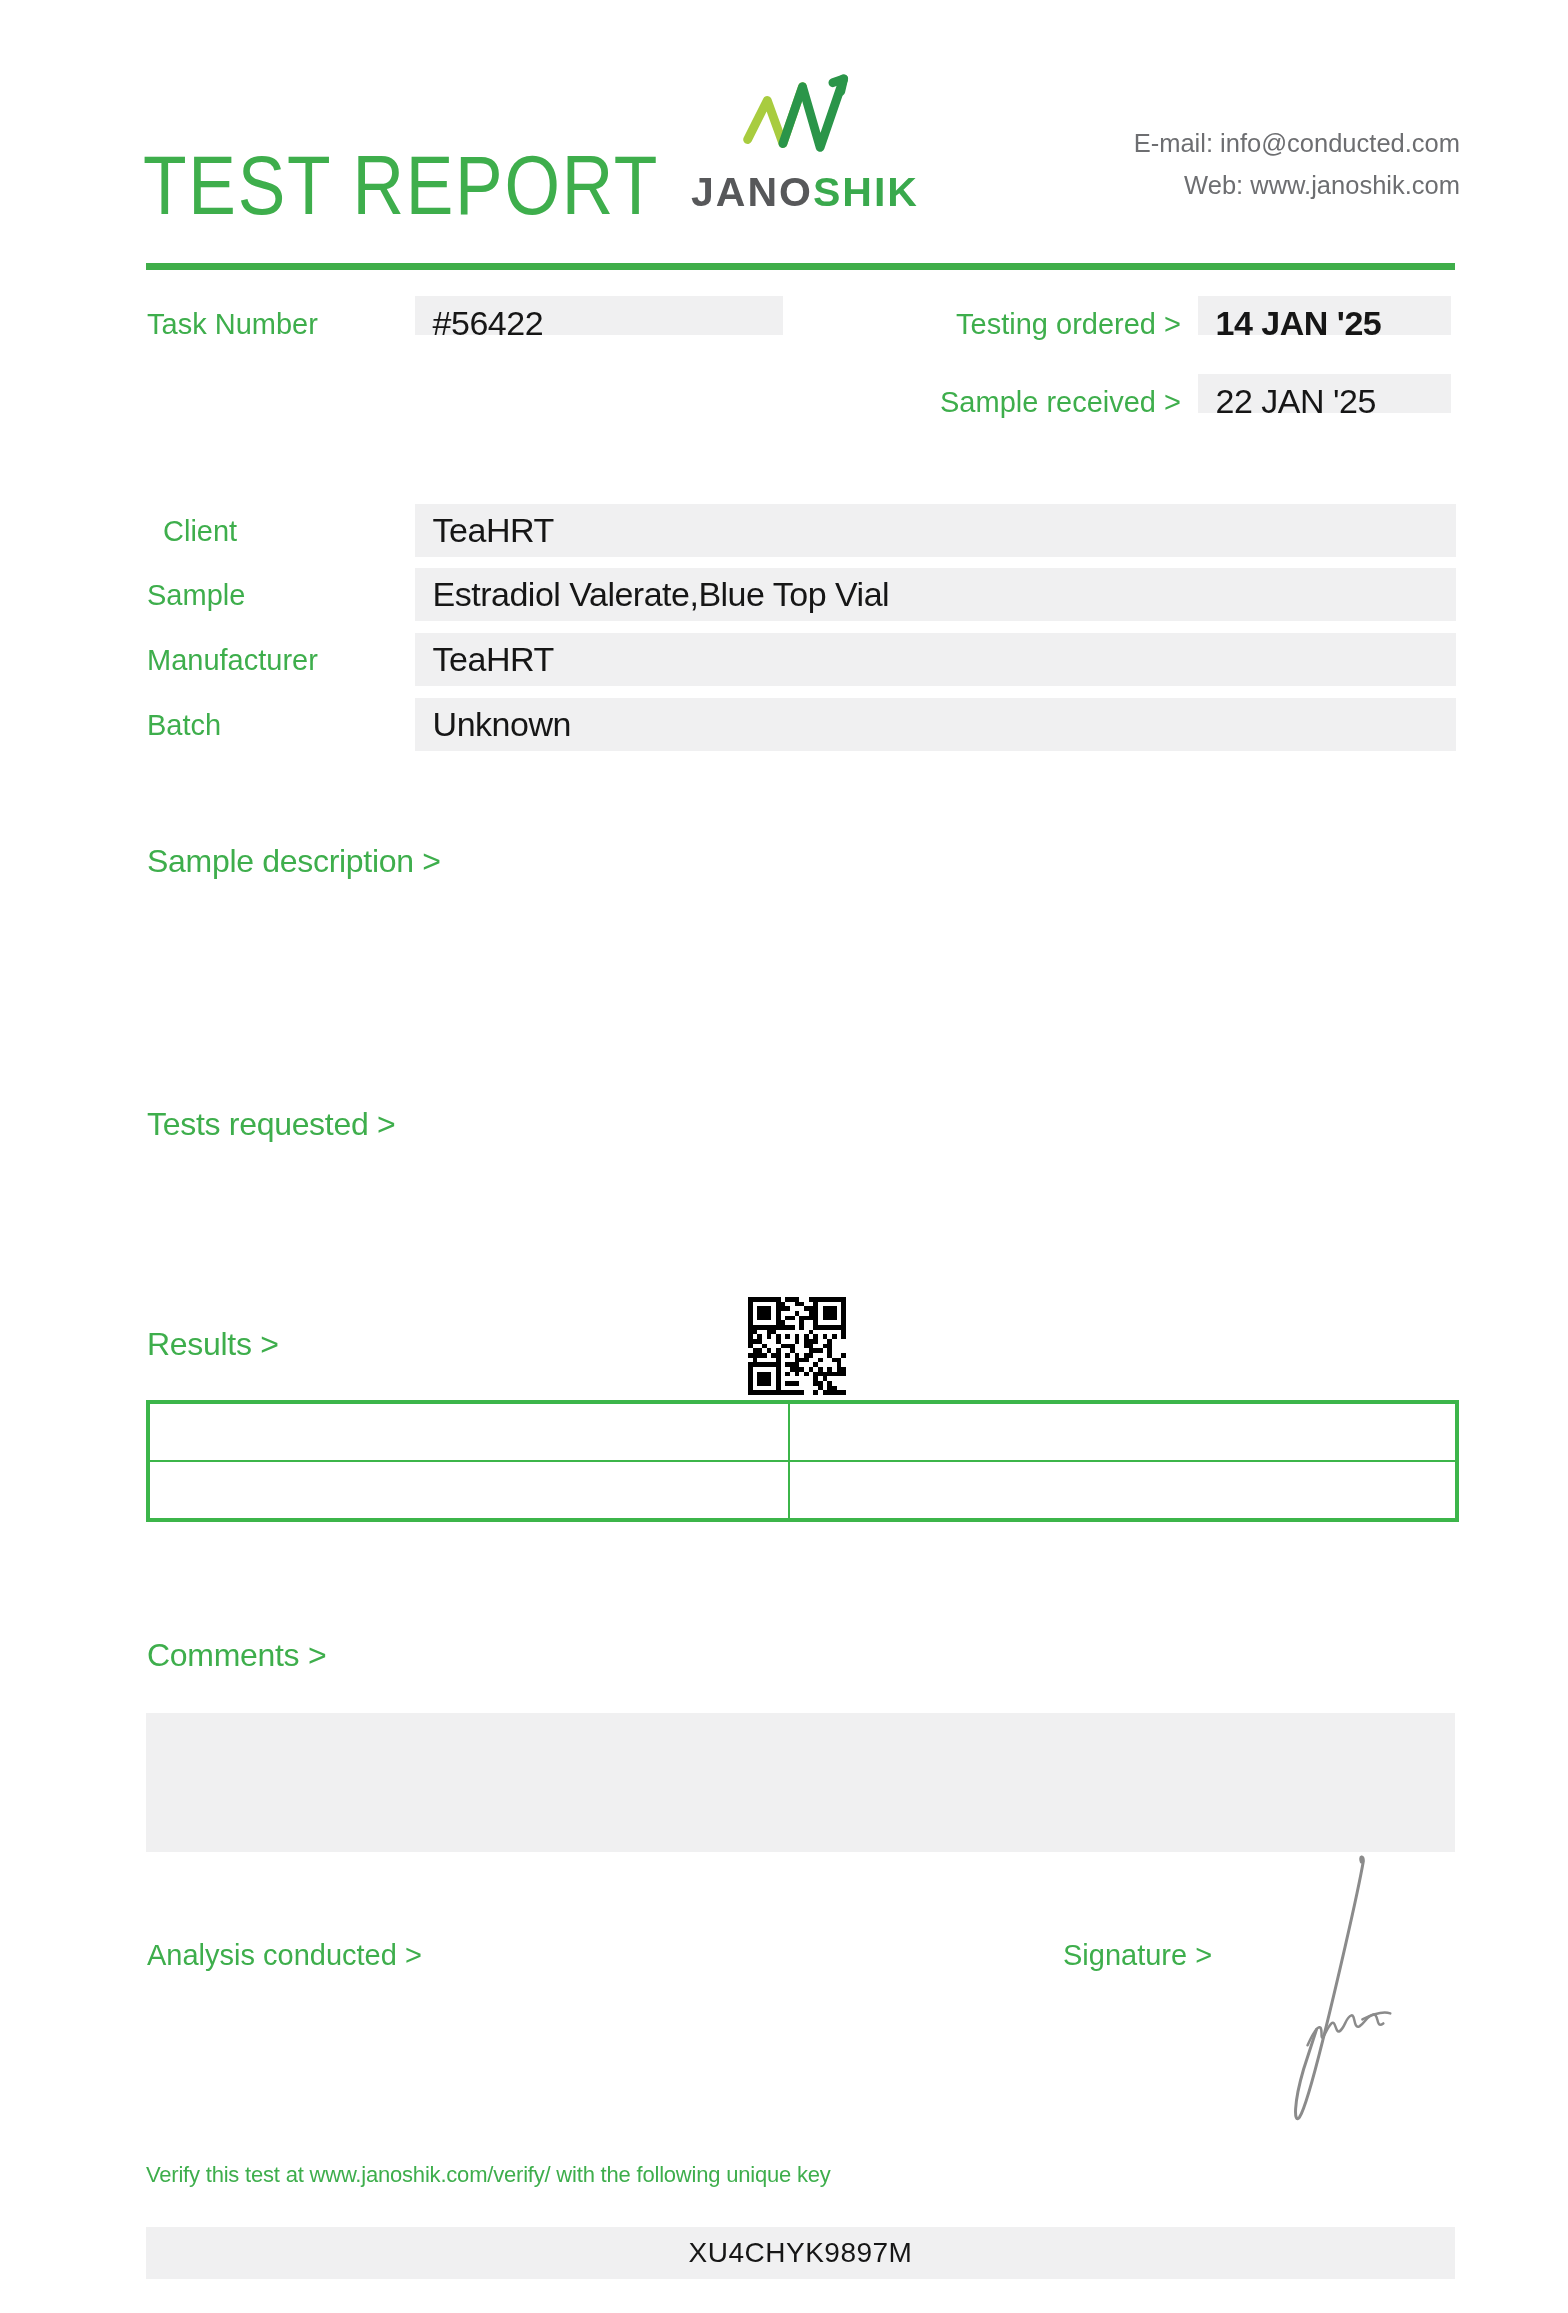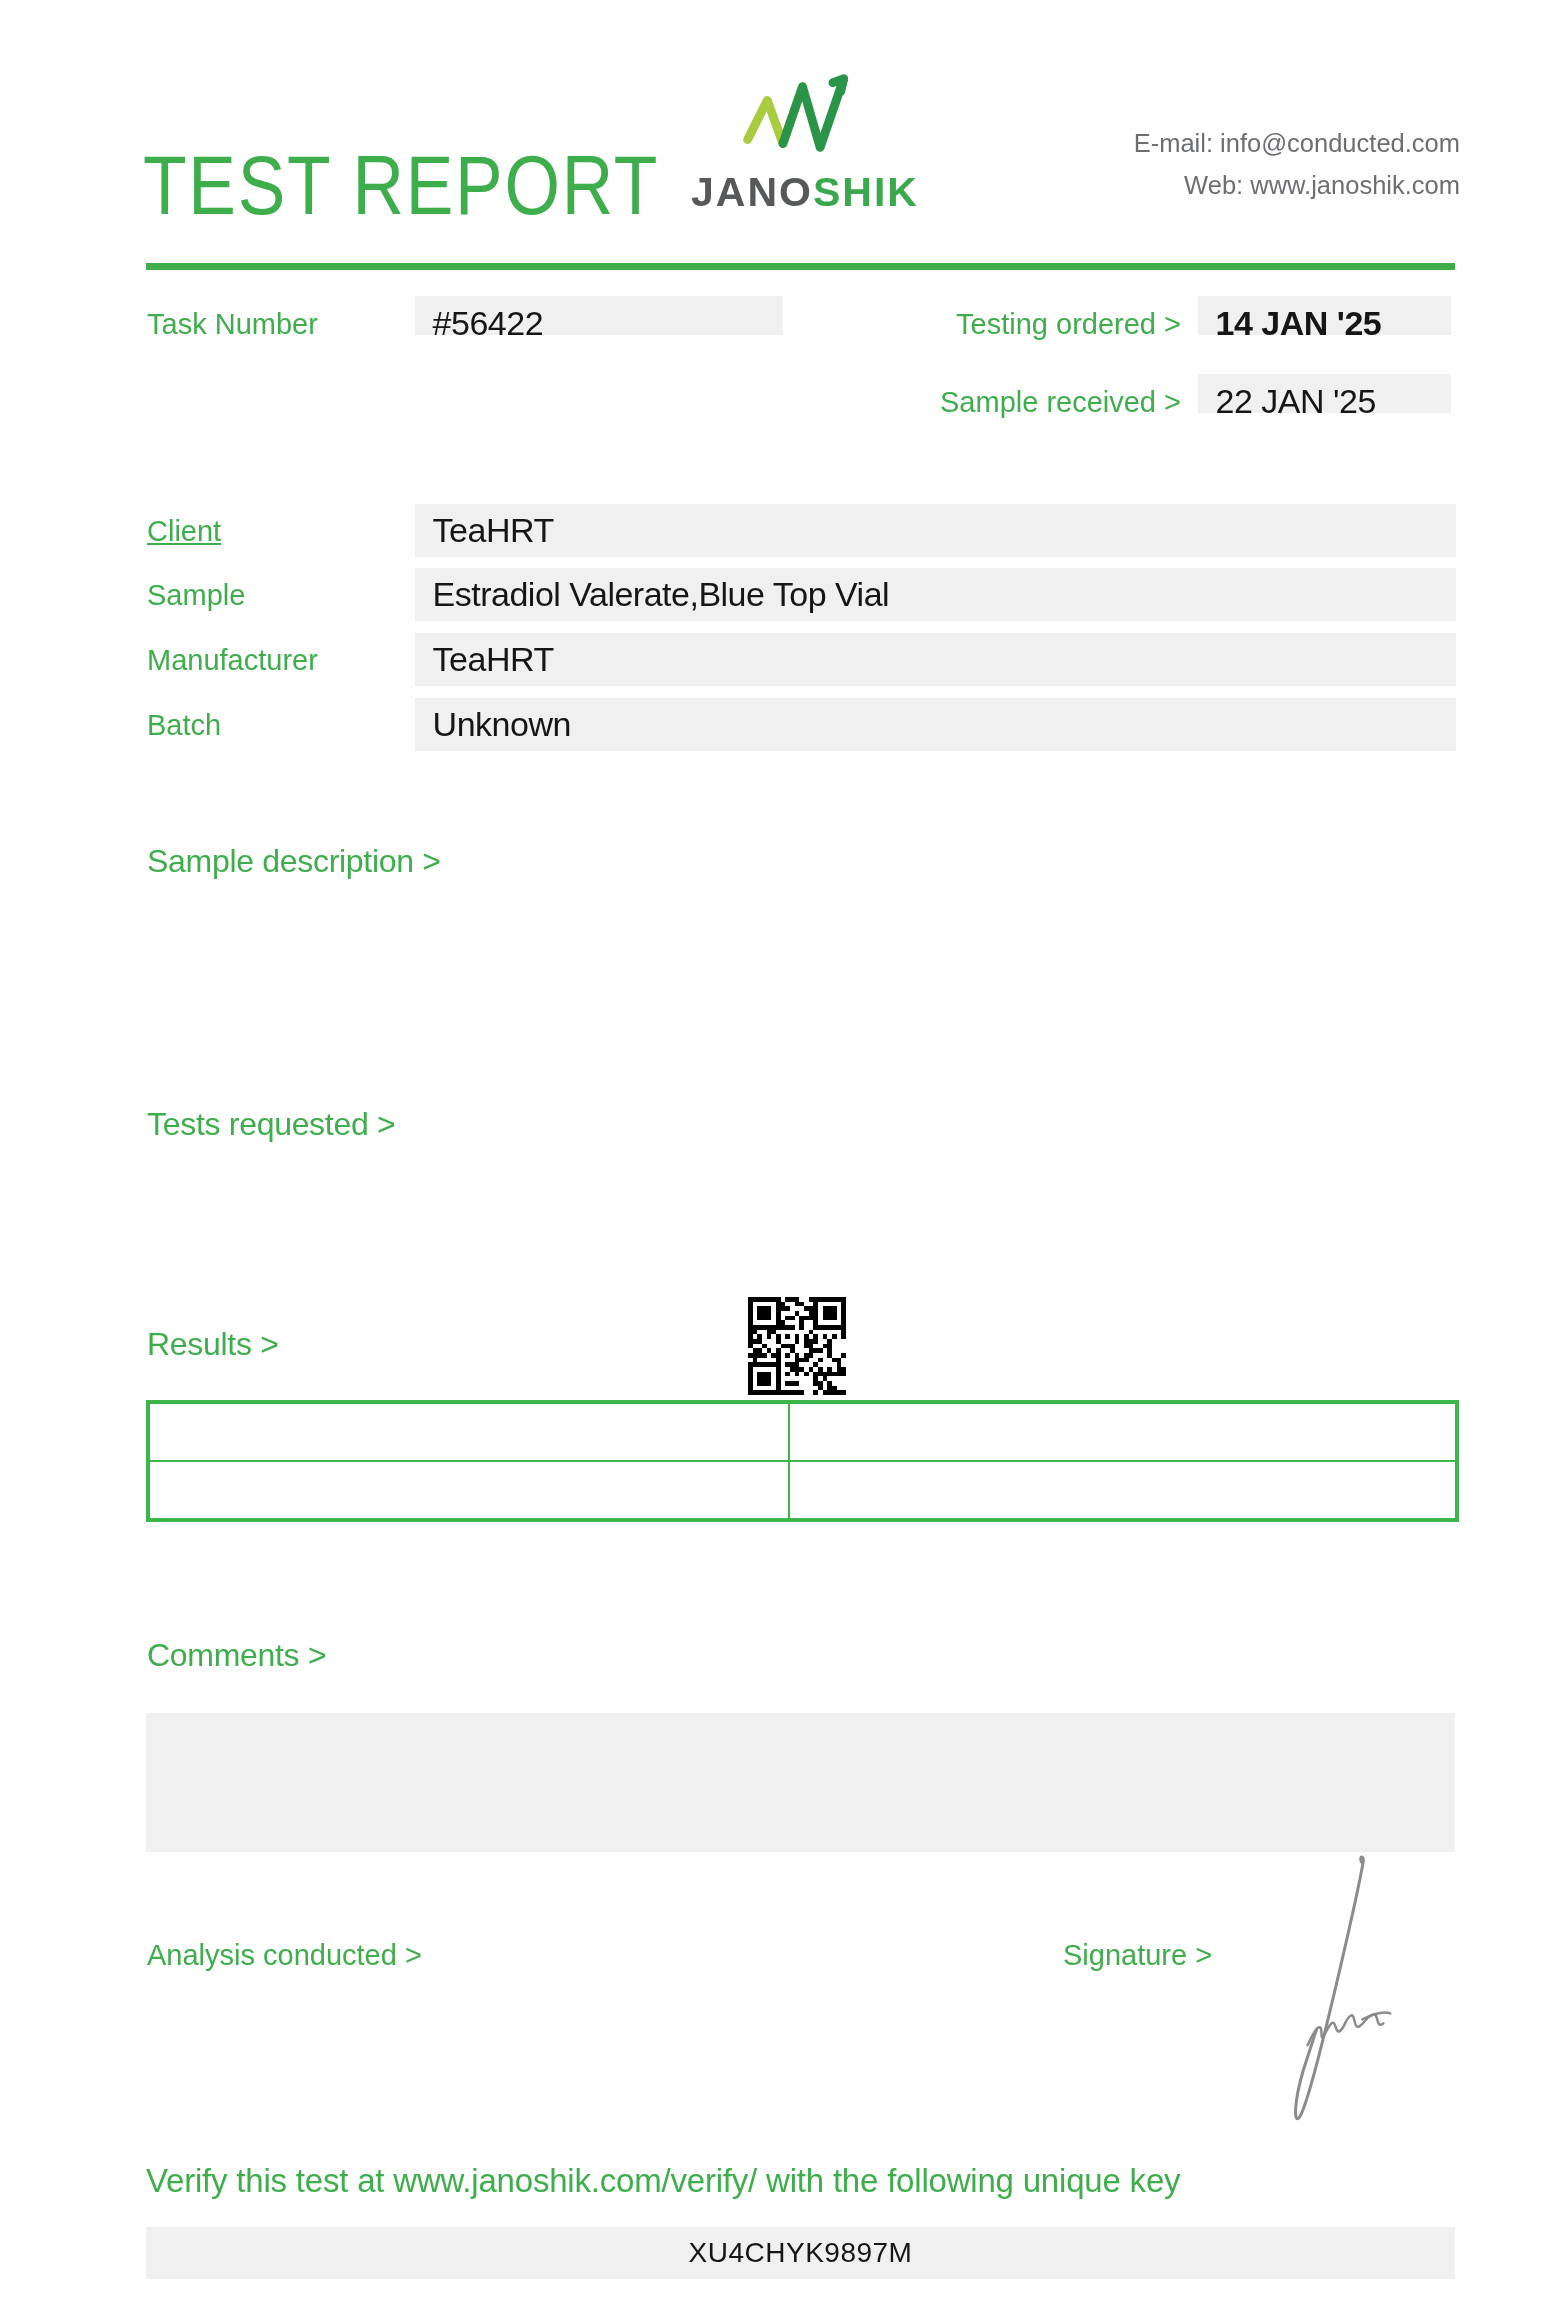--- a/index.html
+++ b/index.html
@@ -37,21 +37,21 @@
     padding:0 0 0 15.7px;letter-spacing:-0.3px;
   }
   table.results{border:2px solid #3cb54a;outline:2px solid #3cb54a;}
   td.c1{width:49%;}
 
   
   .qr{width:98px;height:98px;background:#ffffff;display:grid;
       grid-template-columns:repeat(21,1fr);grid-template-rows:repeat(21,1fr);}
   .qr div{background:#000;}
 
-  .verify{font-size:33px;color:#3eae4c;white-space:nowrap;letter-spacing:-0.2px;}
+  .verify{font-size:22px;color:#3eae4c;white-space:nowrap;letter-spacing:-0.2px;}
   .key-box{width:1309px;height:52px;line-height:52px;text-align:center;
            font-size:28px;color:#161616;letter-spacing:0.5px;}
 </style>
 </head>
 <body>
 
 <div id="page">
 
   <div class="abs title" style="left:143px;top:137px;">TEST REPORT</div>
 
@@ -73,21 +73,21 @@
 
   <div class="abs label" style="left:147px;top:308px;">Task Number</div>
   <div class="abs box meta-box val" style="left:415px;top:296px;width:368px;">#56422</div>
 
   <div class="abs label right-label" style="left:887px;top:308px;">Testing ordered  &gt;</div>
   <div class="abs box meta-box val" style="left:1198px;top:296px;width:253px;font-weight:bold;">14 JAN '25</div>
 
   <div class="abs label right-label" style="left:887px;top:386px;">Sample received &gt;</div>
   <div class="abs box meta-box val" style="left:1198px;top:374px;width:253px;">22 JAN '25</div>
 
-  <div class="abs label" style="left:147px;top:515px;text-decoration:underline;">Client</div>
+  <div class="abs label" style="left:163px;top:515px;">Client</div>
   <div class="abs box detail-box val" style="top:504px;">TeaHRT</div>
 
   <div class="abs label" style="left:147px;top:579px;">Sample</div>
   <div class="abs box detail-box val" style="top:568px;">Estradiol Valerate,Blue Top Vial</div>
 
   <div class="abs label" style="left:147px;top:644px;">Manufacturer</div>
   <div class="abs box detail-box val" style="top:633px;">TeaHRT</div>
 
   <div class="abs label" style="left:147px;top:709px;">Batch</div>
   <div class="abs box detail-box val" style="top:698px;">Unknown</div>

